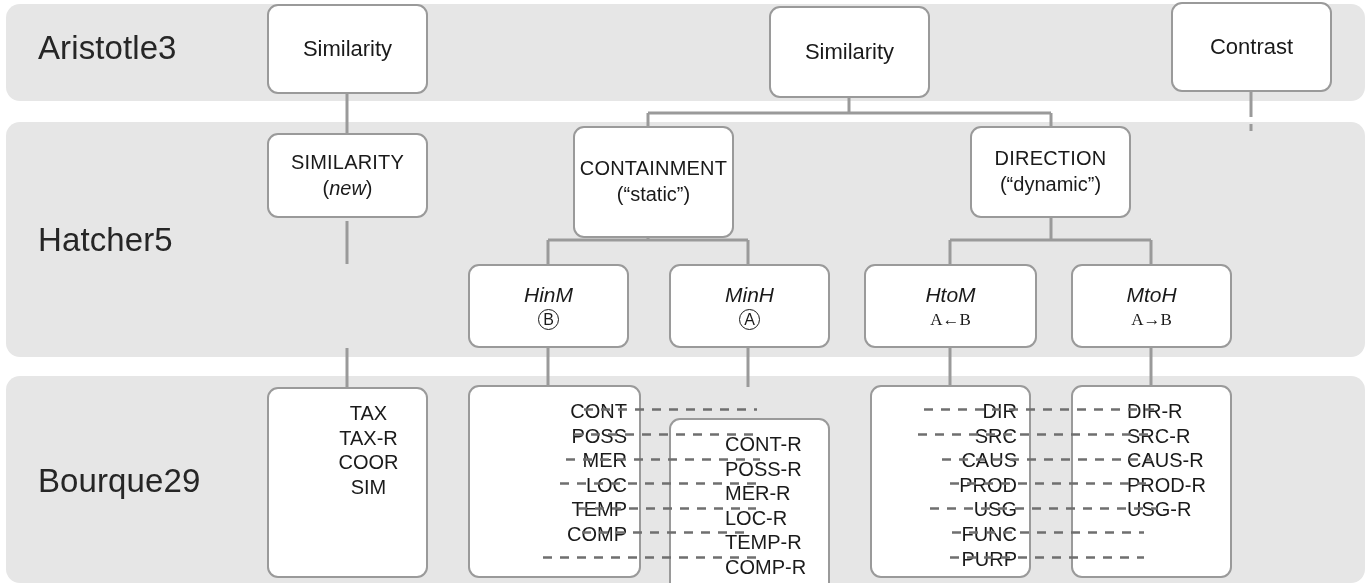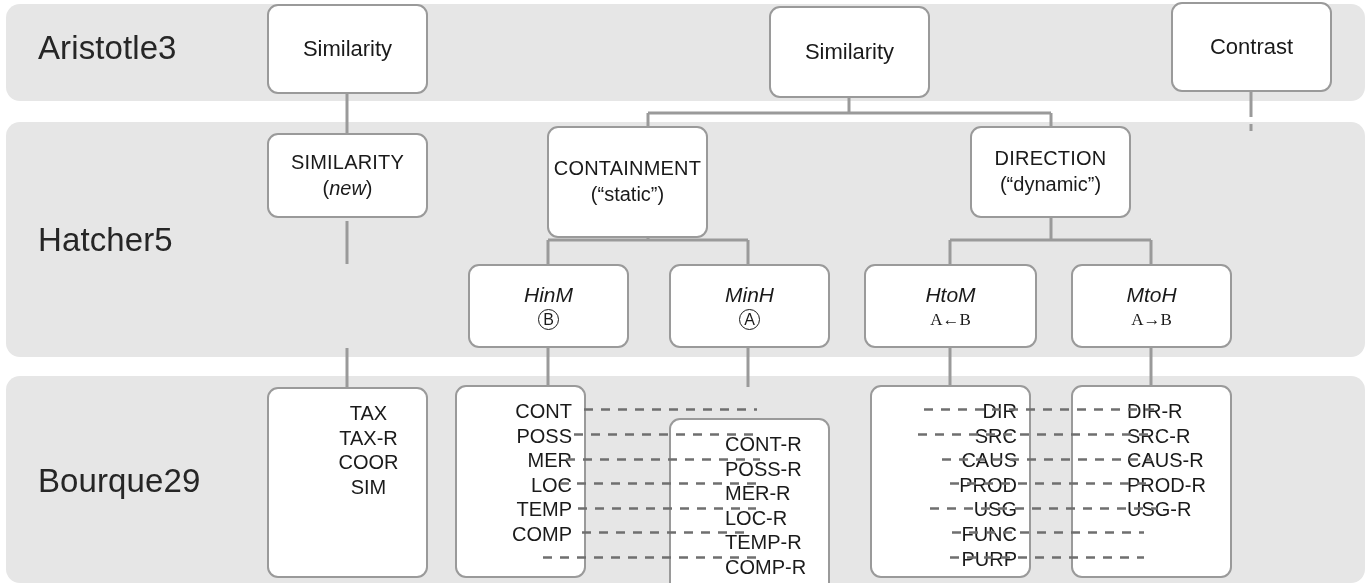--- a/index.html
+++ b/index.html
@@ -180,21 +180,21 @@
     <span class="line1">Contrast</span>
   </div>
 
   <div class="node mid1" style="left:267px; top:133px; width:161px; height:85px;">
     <span class="line1">SIMILARITY</span>
     <span class="line2">
       (<span class="ital">new</span>)
     </span>
   </div>
 
-  <div class="node mid1" style="left:547px; top:126px; width:161px; height:112px;">
+  <div class="node mid1" style="left:573px; top:126px; width:161px; height:112px;">
     <span class="line1">CONTAINMENT</span>
     <span class="line2">(“static”)</span>
   </div>
 
   <div class="node mid1" style="left:970px; top:126px; width:161px; height:92px;">
     <span class="line1">DIRECTION</span>
     <span class="line2">(“dynamic”)</span>
   </div>
 
 
@@ -220,21 +220,21 @@
 
   <div class="leafbox" style="left:267px; top:387px; width:161px; height:191px;">
     <div class="leaf-list align-center">
         <div class="leaf-item">TAX</div>
         <div class="leaf-item">TAX-R</div>
         <div class="leaf-item">COOR</div>
         <div class="leaf-item">SIM</div>
       </div>
   </div>
 
-  <div class="leafbox" style="left:455px; top:385px; width:131px; height:193px;">
+  <div class="leafbox" style="left:468px; top:385px; width:173px; height:193px;">
     <div class="leaf-list align-right">
         <div class="leaf-item">CONT</div>
         <div class="leaf-item">POSS</div>
         <div class="leaf-item">MER</div>
         <div class="leaf-item">LOC</div>
         <div class="leaf-item">TEMP</div>
         <div class="leaf-item">COMP</div>
         <div class="leaf-item blank">&nbsp;</div>
       </div>
   </div>

